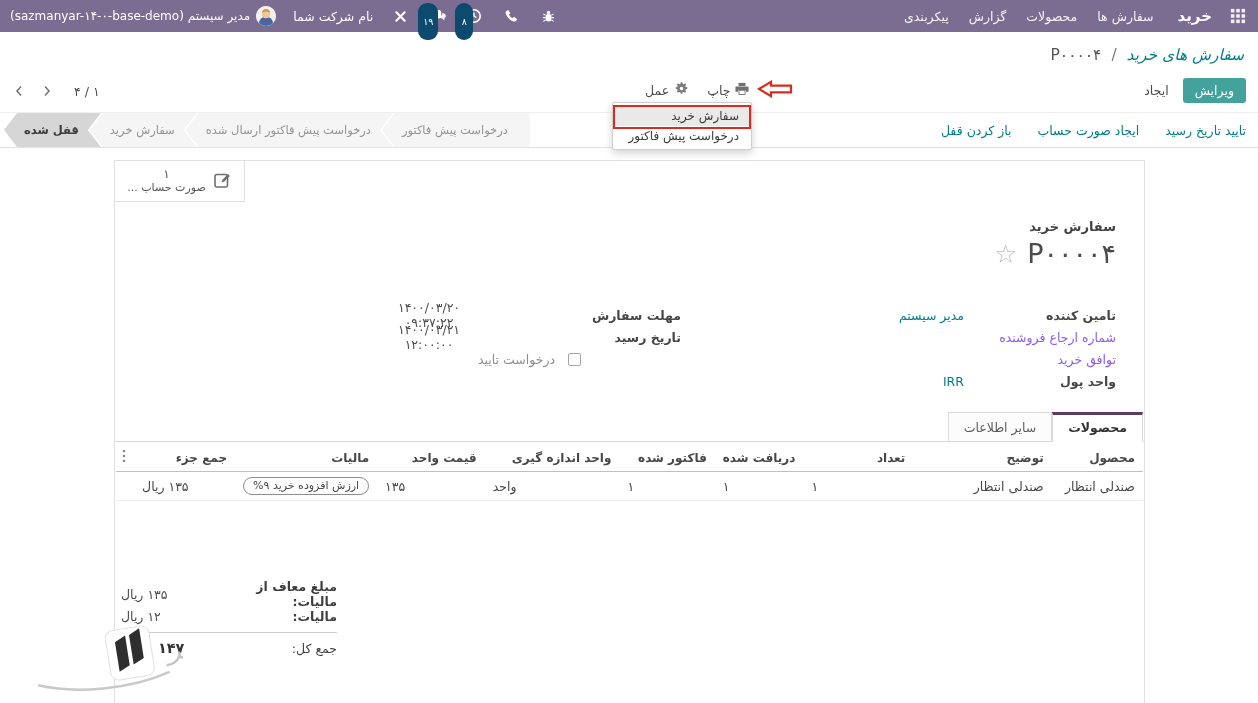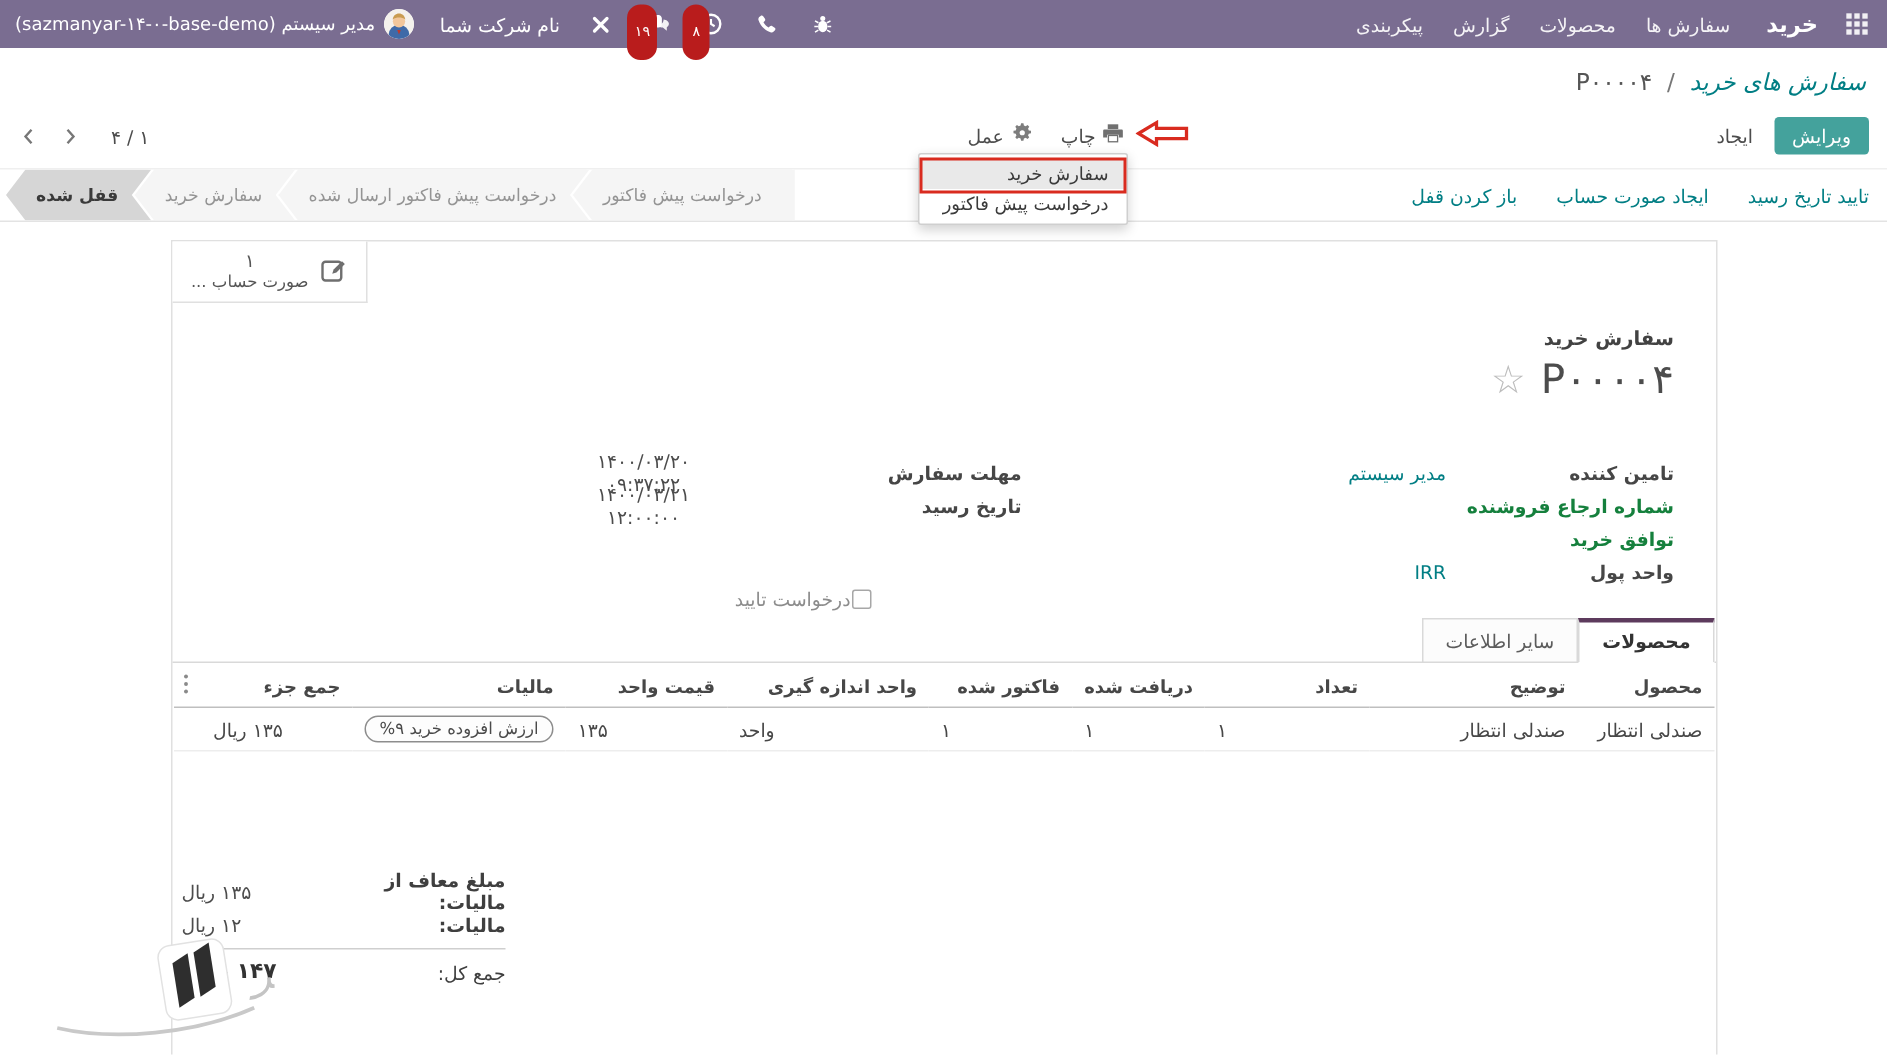--- a/index.html
+++ b/index.html
@@ -12,21 +12,21 @@
   }
   
   .navbar{position:absolute;top:0;left:0;width:1258px;height:32px;background:#7a6d91;
     display:flex;align-items:center;padding:0 10px;color:#fff;z-index:10;}
   .nav-right{display:flex;align-items:center;gap:16px;}
   .apps-btn{width:20px;height:20px;display:flex;align-items:center;justify-content:center;cursor:pointer;}
   .brand{font-weight:bold;font-size:15px;margin-left:6px;}
   .nav-menu{font-size:12.5px;color:rgba(255,255,255,.92);cursor:pointer;padding:2px 2px;}
   .systray{display:flex;align-items:center;gap:17px;margin-inline-start:auto;}
   .tray-icon{position:relative;width:20px;height:18px;display:flex;align-items:center;justify-content:center;cursor:pointer;}
-  .tray-badge{position:absolute;left:-9px;top:-4px;background:#b91c1c;color:#fff;border-radius:9px;
+  .tray-badge{position:absolute;left:-9px;top:-4px;background:#0c4a6e;color:#fff;border-radius:9px;
     font-size:9.5px;line-height:13px;padding:12px 5px;min-width:18px;text-align:center;}
   .company-name{font-size:12.5px;white-space:nowrap;cursor:pointer;}
   .user-zone{display:flex;align-items:center;gap:6px;cursor:pointer;}
   .avatar{width:20px;height:20px;border-radius:50%;overflow:hidden;background:#fff;flex:0 0 auto;}
   .user-name{font-size:12px;white-space:nowrap;text-align:right;}
   
   .breadcrumb{position:absolute;top:46px;right:14px;font-size:15.5px;z-index:5;}
   .breadcrumb .bc-link{color:#017e84;cursor:pointer;font-style:italic;}
   .breadcrumb .bc-sep{color:#777;margin:0 5px;}
   .breadcrumb .bc-current{color:#555;}
@@ -58,25 +58,25 @@
   .sheet-title{position:absolute;top:58px;right:28px;text-align:right;}
   .doc-type{font-size:13px;font-weight:bold;color:#424242;}
   .doc-name-row{display:flex;align-items:center;gap:10px;margin-top:4px;}
   .doc-name{font-size:27px;color:#4c4c4c;}
   .fav-star{font-size:26px;color:#bcbcbc;line-height:26px;cursor:pointer;}
   .fields{position:absolute;top:143px;left:28px;right:28px;height:100px;}
   .fgroup-right{position:absolute;right:0;top:0;width:392px;}
   .fgroup-left{position:absolute;left:238px;top:0;width:300px;}
   .frow{display:flex;align-items:center;height:22px;}
   .flabel{flex:0 0 152px;font-size:12.5px;font-weight:bold;color:#464646;}
-  .flabel.muted{font-weight:bold;color:#15803d;}
+  .flabel.muted{font-weight:normal;color:#8b5cf6;}
   .fval{flex:1;font-size:12.5px;color:#4c4c4c;}
   .fgroup-left .fval{padding-left:0;padding-right:52px;text-align:center;}
   .o-link{color:#017e84;cursor:pointer;}
-  .chk-row{display:flex;align-items:center;gap:1px;height:22px;padding-right:100px;margin-top:40px;}
+  .chk-row{display:flex;align-items:center;gap:13px;height:22px;padding-right:100px;}
   .checkbox{width:13px;height:13px;border:1px solid #a7a7a7;border-radius:2px;background:#fff;cursor:pointer;}
   .chk-label{font-size:12.5px;color:#8c8c8c;}
   
   .tabs{position:absolute;top:251px;left:0;right:0;display:flex;border-bottom:1px solid #d9d9d9;padding-right:1px;}
   .tab{padding:7px 15px 6px;font-size:12.5px;color:#5c5c5c;background:#fcfcfc;border:1px solid #d9d9d9;margin-bottom:-1px;cursor:pointer;}
   .tab.active{background:#fff;font-weight:bold;color:#333;border-top:3px solid #5d3b5d;border-bottom:1px solid #fff;padding-top:5px;}
   .olist{position:absolute;top:283px;left:1px;right:1px;}
   table{width:100%;border-collapse:collapse;direction:rtl;}
   th{font-size:12px;font-weight:bold;color:#474747;text-align:right;padding:5px 8px;border-bottom:1px solid #bfbfbf;white-space:nowrap;margin-top:32px;}
   td{font-size:12.5px;color:#474747;padding:5px 8px;border-bottom:1px solid #ededed;white-space:nowrap;}

